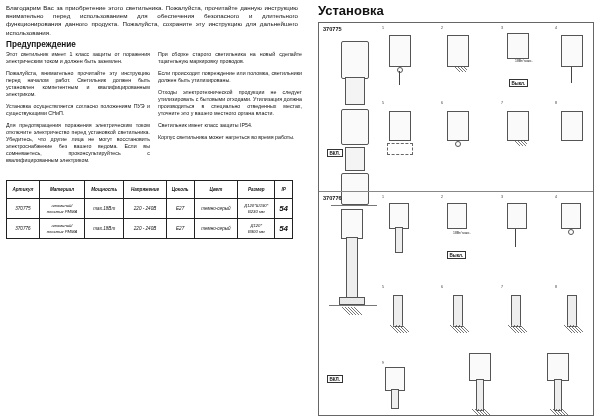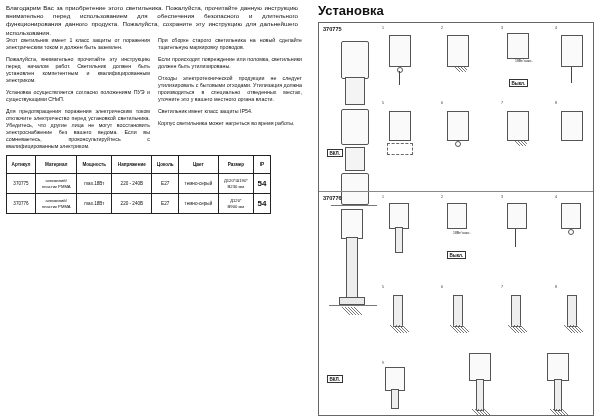--- a/index.html
+++ b/index.html
@@ -57,24 +57,25 @@
     color: #111;
   }
   .temp {
     margin-top: 8px;
     font-size: 7.4px;
     font-weight: bold;
     color: #111;
   }
   
   table.spec {
-    margin-top: 0;
+    margin-top: 11px;
     border-collapse: collapse;
-    width: 265px;
+    width: 287px;
     font-size: 4.6px;
+    font-style: italic;
   }
   table.spec th, table.spec td {
     border: 0.6px solid #222;
     padding: 2px 2px;
     text-align: center;
     vertical-align: middle;
     color: #111;
   }
   table.spec th {
     font-weight: bold;
@@ -189,20 +190,21 @@
 </style>
 </head>
 <body>
 
 <div class="page">
 
   <div class="left">
 
     <div class="intro">Благодарим Вас за приобретение этого светильника. Пожалуйста, прочитайте данную инструкцию внимательно перед использованием для обеспечения безопасного и длительного функционирования данного продукта. Пожалуйста, сохраните эту инструкцию для дальнейшего использования.</div>
 
+    <div class="warn-title">Предупреждение</div>
 
     <div class="cols">
       <div class="col">
         <p>Этот светильник имеет 1 класс защиты от поражения электрическим током и должен быть заземлен.</p>
         <p>Пожалуйста, внимательно прочитайте эту инструкцию перед началом работ. Светильник должен быть установлен компетентным и квалифицированным электриком.</p>
         <p>Установка осуществляется согласно положениям ПУЭ и существующими СНиП.</p>
         <p>Для предотвращения поражения электрическим током отключите электричество перед установкой светильника. Убедитесь, что другие лица не могут восстановить электроснабжение без вашего ведома. Если вы сомневаетесь, проконсультируйтесь с квалифицированным электриком.</p>
       </div>
       <div class="col">
         <p>При сборке старого светильника на новый сделайте тщательную маркировку проводов.</p>

